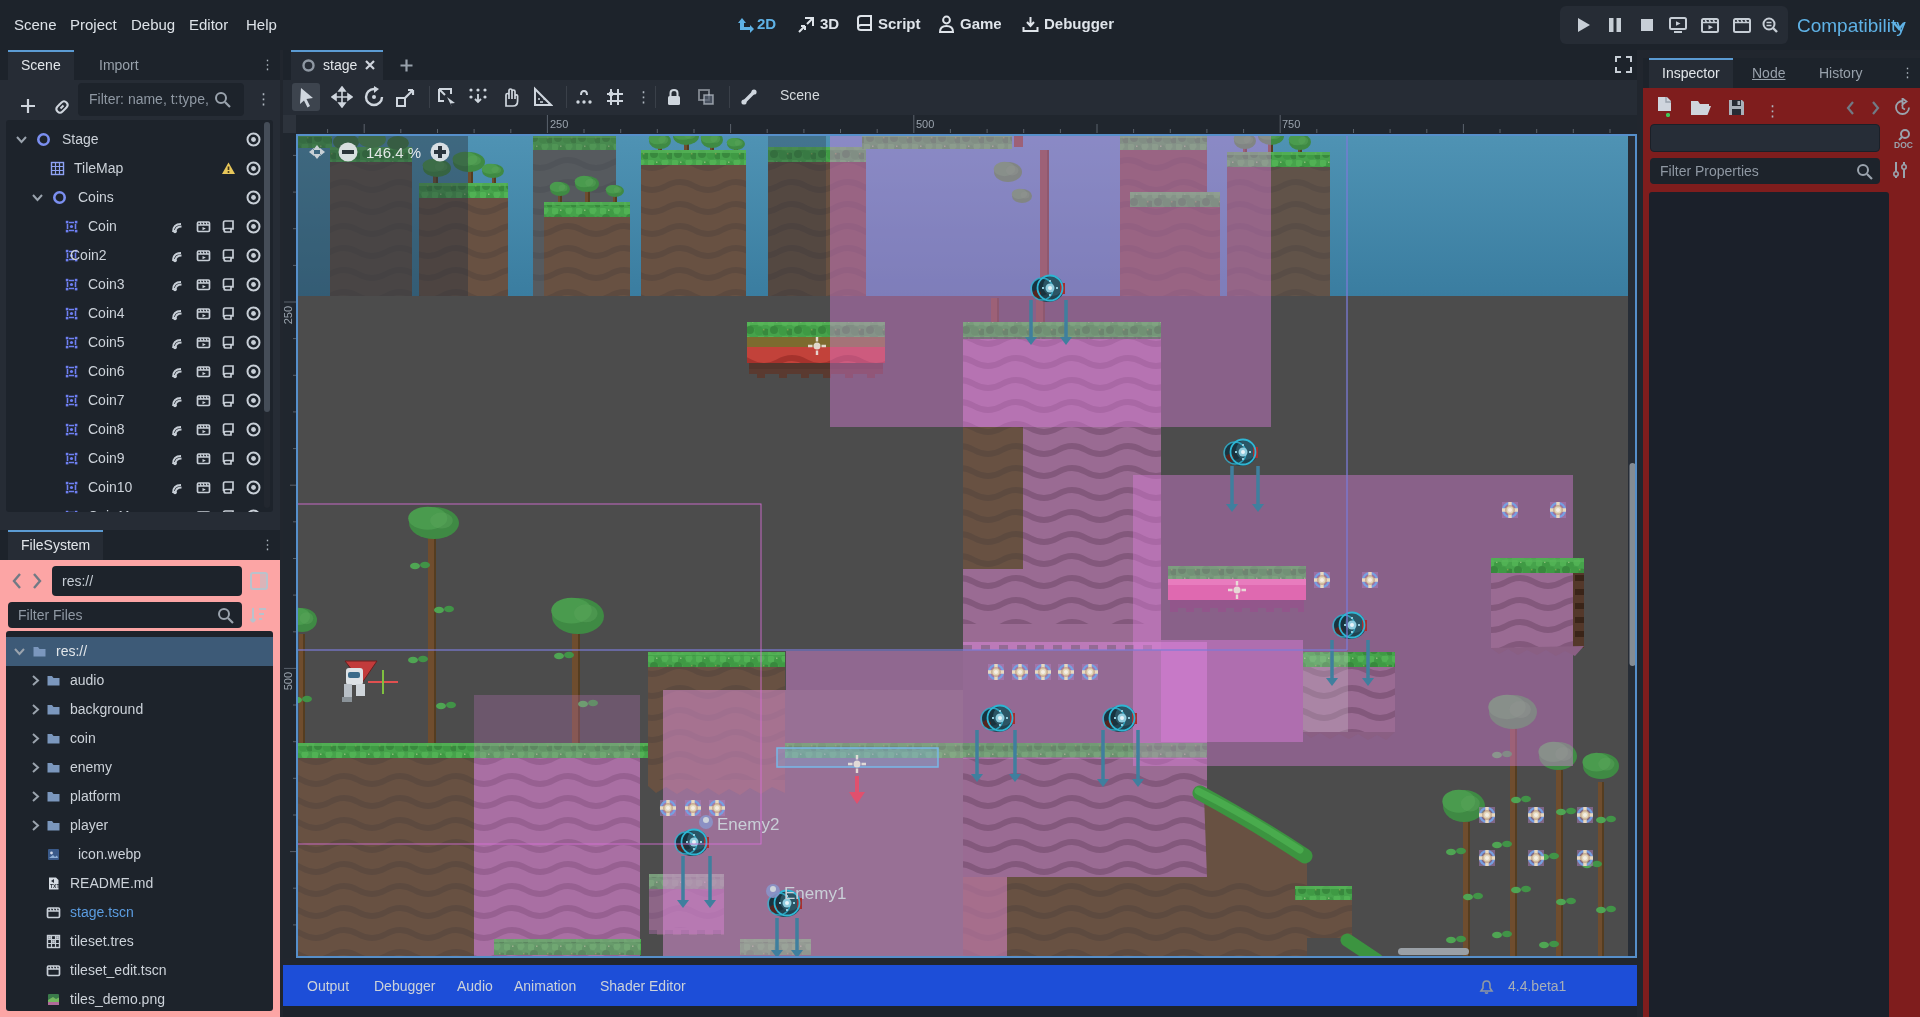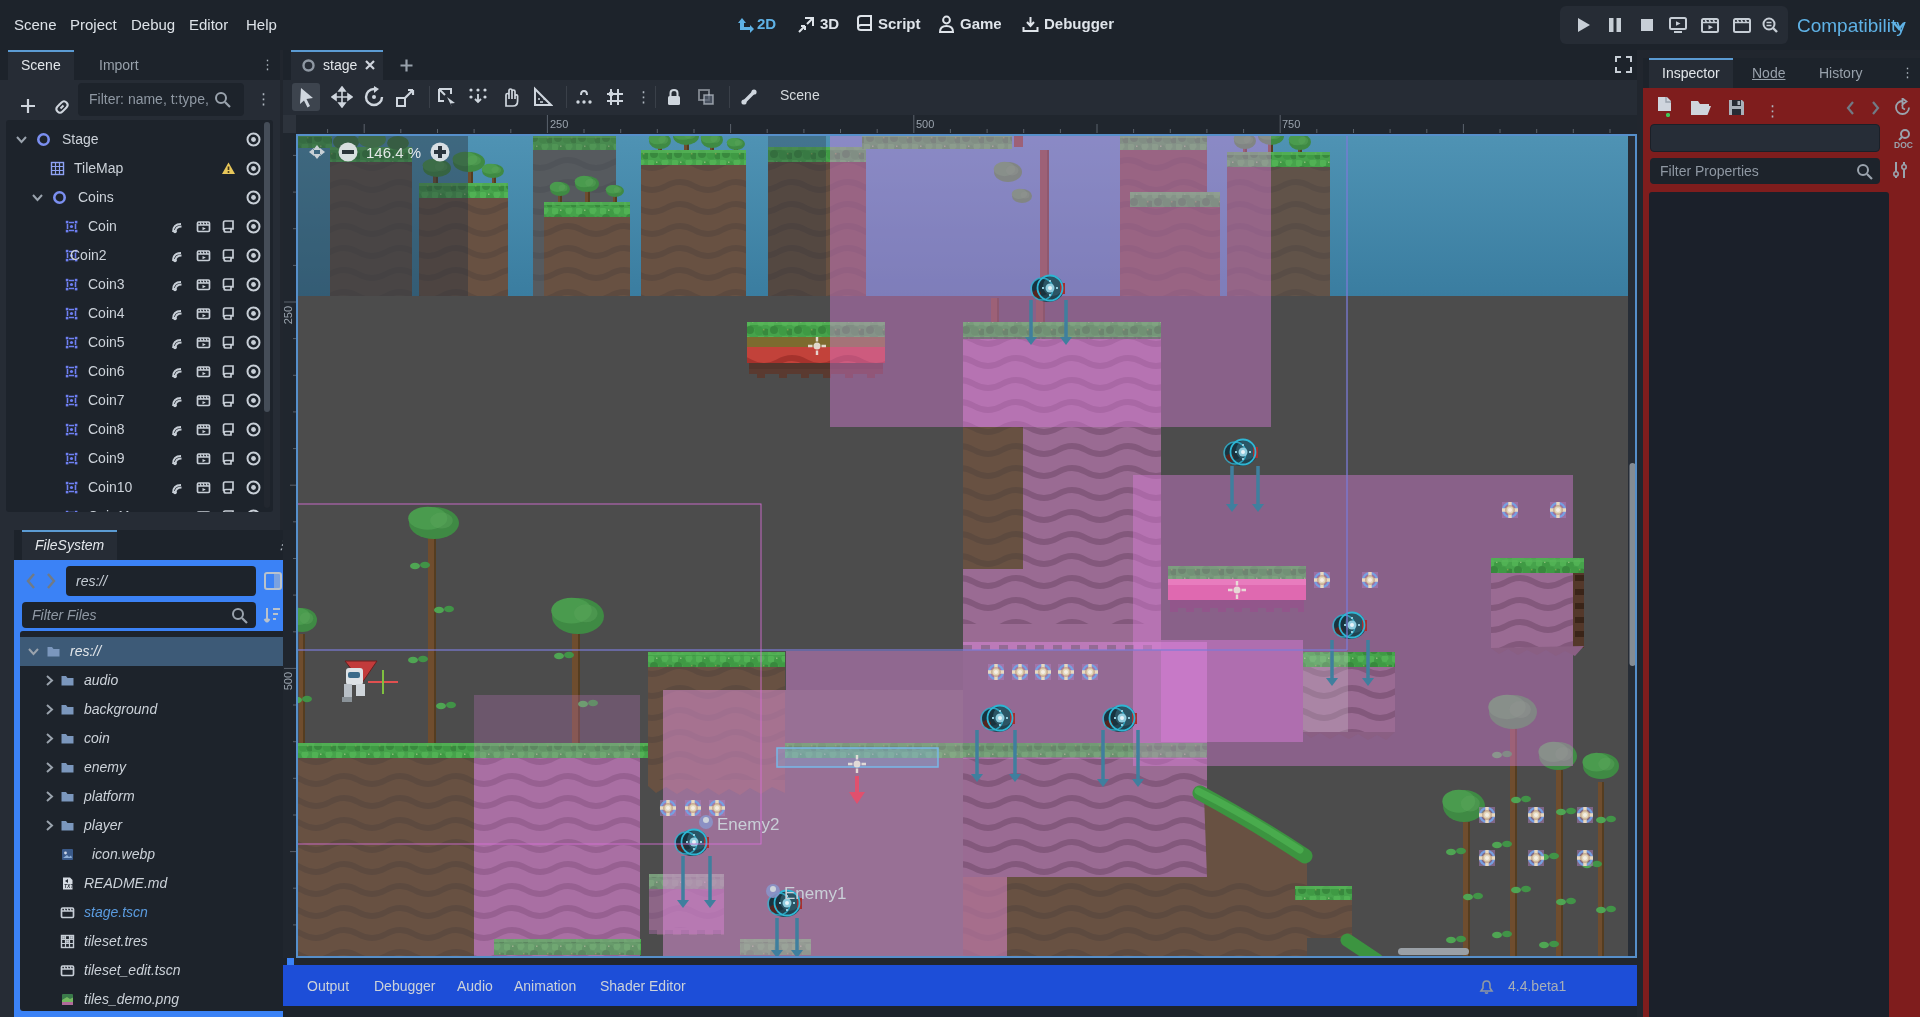--- a/index.html
+++ b/index.html
@@ -18,21 +18,21 @@
 .tab.active{color:#e2e6ea;background:#262c35;border-top:2px solid #5b9bd3;line-height:27px;}
 .dots3{color:#aeb6bf;font-size:13px;letter-spacing:0;}
 .inputbox{position:absolute;background:#1d232b;border-radius:4px;color:#8f98a3;font-size:14px;}
 
 #leftcol{position:absolute;left:0;top:50px;width:280px;height:967px;background:#262c35;}
 #scene-tools{position:absolute;left:0;top:30px;width:280px;height:54px;}
 #scenetree{position:absolute;left:6px;top:70px;width:267px;height:392px;background:#1d232b;border-radius:3px;overflow:hidden;}
 .trow{position:absolute;left:0;width:100%;height:29px;}
 .trow .nm{position:absolute;top:6px;font-size:14px;color:#ccd2d9;}
 .ticon{position:absolute;width:15px;height:15px;top:7px;}
-#fspanel{position:absolute;left:14px;top:480px;width:280px;height:487px;background:#3b82f6;font-style:italic;}
+#fspanel{position:absolute;left:0;top:480px;width:280px;height:487px;background:#fca5a5;}
 #fstree{position:absolute;left:6px;top:101px;width:267px;height:380px;background:#1d232b;border-radius:3px;overflow:hidden;}
 
 #centertabs{position:absolute;left:283px;top:50px;width:1354px;height:30px;background:#1d232b;}
 #stagetab{position:absolute;left:8px;top:0;width:92px;height:30px;background:#262c35;border-top:2px solid #5b9bd3;color:#e2e6ea;font-size:14px;}
 #toolbar{position:absolute;left:283px;top:80px;width:1354px;height:35px;background:#262c35;}
 #viewport-wrap{position:absolute;left:283px;top:115px;width:1354px;height:850px;}
 #bottombar{position:absolute;left:283px;top:965px;width:1354px;height:41px;background:#1d4ed8;}
 #bottombar .bitem{position:absolute;top:13px;font-size:14px;color:#ccd2d9;}
 #bbfill{position:absolute;left:283px;top:1006px;width:1354px;height:11px;background:#1d232b;}
 

